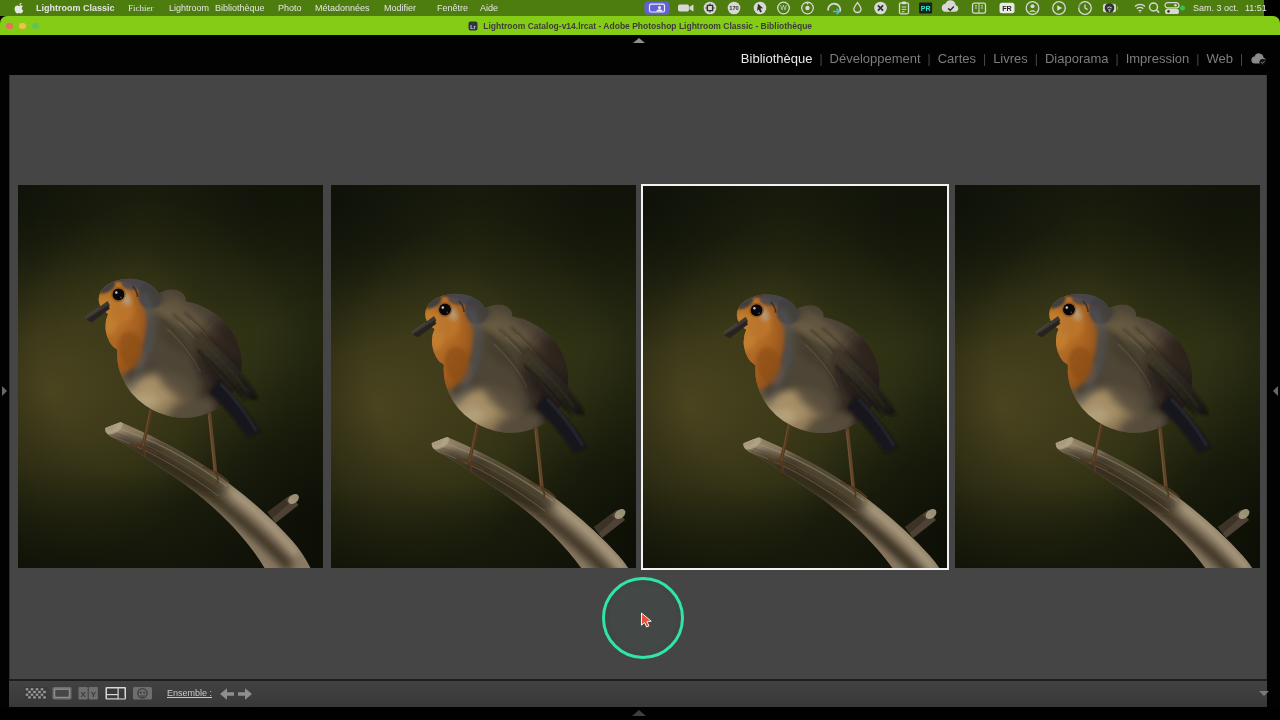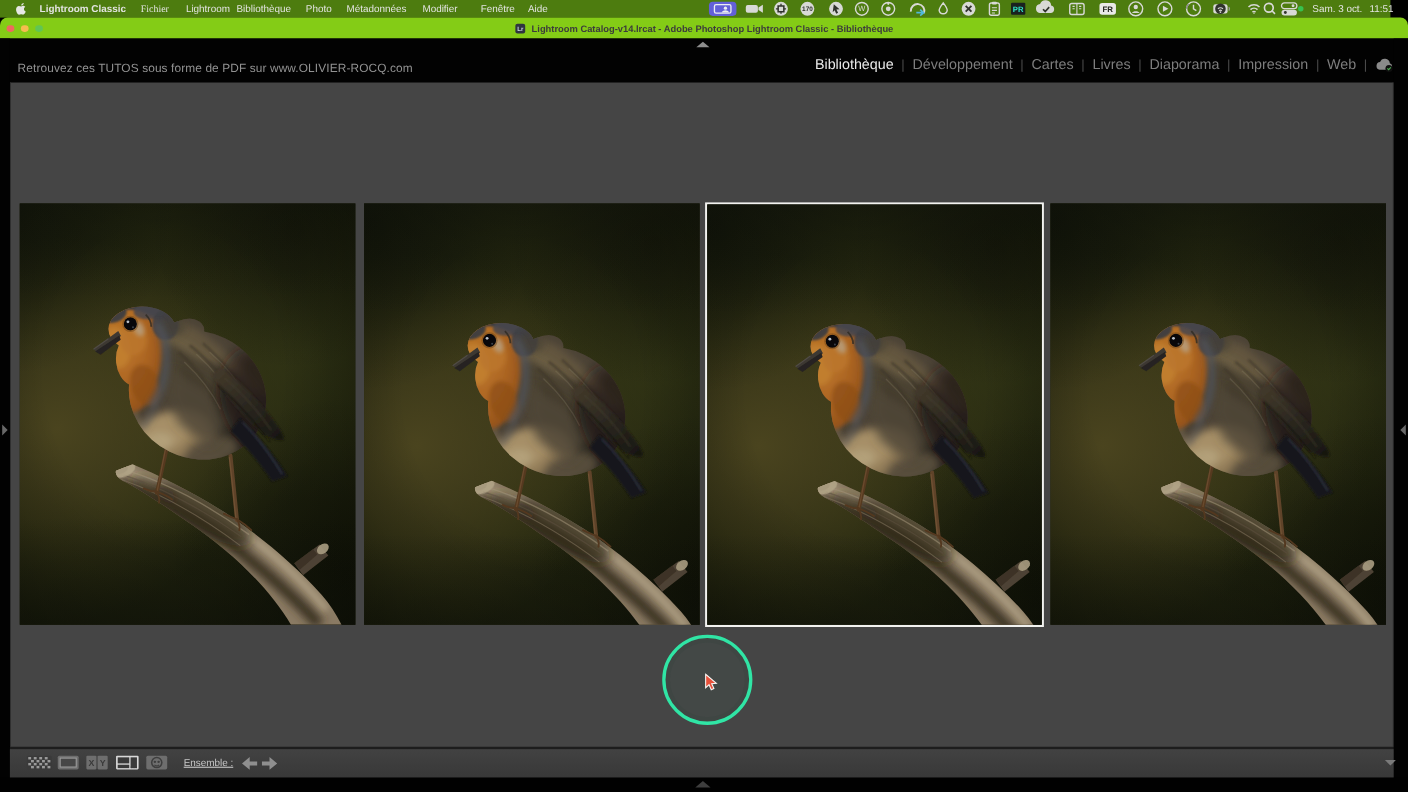--- a/index.html
+++ b/index.html
@@ -165,21 +165,20 @@
   <span class="tl" style="left:6.2px;  background:#ee6a5f;"></span>
   <span class="tl" style="left:19.2px; background:#f5bd4f;"></span>
   <span class="tl" style="left:32.2px; background:#61c554;"></span>
   <div id="titletext"><svg style="vertical-align:-2px;margin-right:3px;" width="10" height="10" viewBox="0 0 10 10">
         <rect x="0.5" y="0.5" width="9" height="9" rx="2" fill="#2e3440"></rect>
         <text x="5" y="7.6" font-size="5.5" text-anchor="middle" fill="#cfd8e8" font-family="Liberation Sans" font-weight="700">Lr</text>
       </svg> Lightroom Catalog-v14.lrcat - Adobe Photoshop Lightroom Classic - Bibliothèque</div>
 </div>
 
 <div id="blackbar">
-  <div id="identity">Retrouvez ces TUTOS sous forme de PDF sur www.OLIVIER-ROCQ.com</div>
   <div id="modules">
     <span class="active">Bibliothèque</span><span class="sep">|</span><span>Développement</span><span class="sep">|</span><span>Cartes</span><span class="sep">|</span><span>Livres</span><span class="sep">|</span><span>Diaporama</span><span class="sep">|</span><span>Impression</span><span class="sep">|</span><span>Web</span><span class="sep">|</span><svg style="vertical-align:-3px;" width="17" height="14" viewBox="0 0 17 14">
         <path d="M4.2 11.5 a3.6 3.6 0 0 1 .4 -7.1 a4.6 4.6 0 0 1 8.9 1.1 a3.1 3.1 0 0 1 -.5 6 Z" fill="#8a8a8a"></path>
         <circle cx="12.7" cy="10.2" r="3.2" fill="#0f0f0f"></circle>
         <path d="M11.2 10.2 l1.2 1.2 l2 -2.2" stroke="#4caf50" stroke-width="1" fill="none"></path>
       </svg>
   </div>
   <div class="edgearrow" style="left:633px; top:3px; border-left:6px solid transparent; border-right:6px solid transparent; border-bottom:5px solid #8e8e8e;"></div>
 </div>
 

